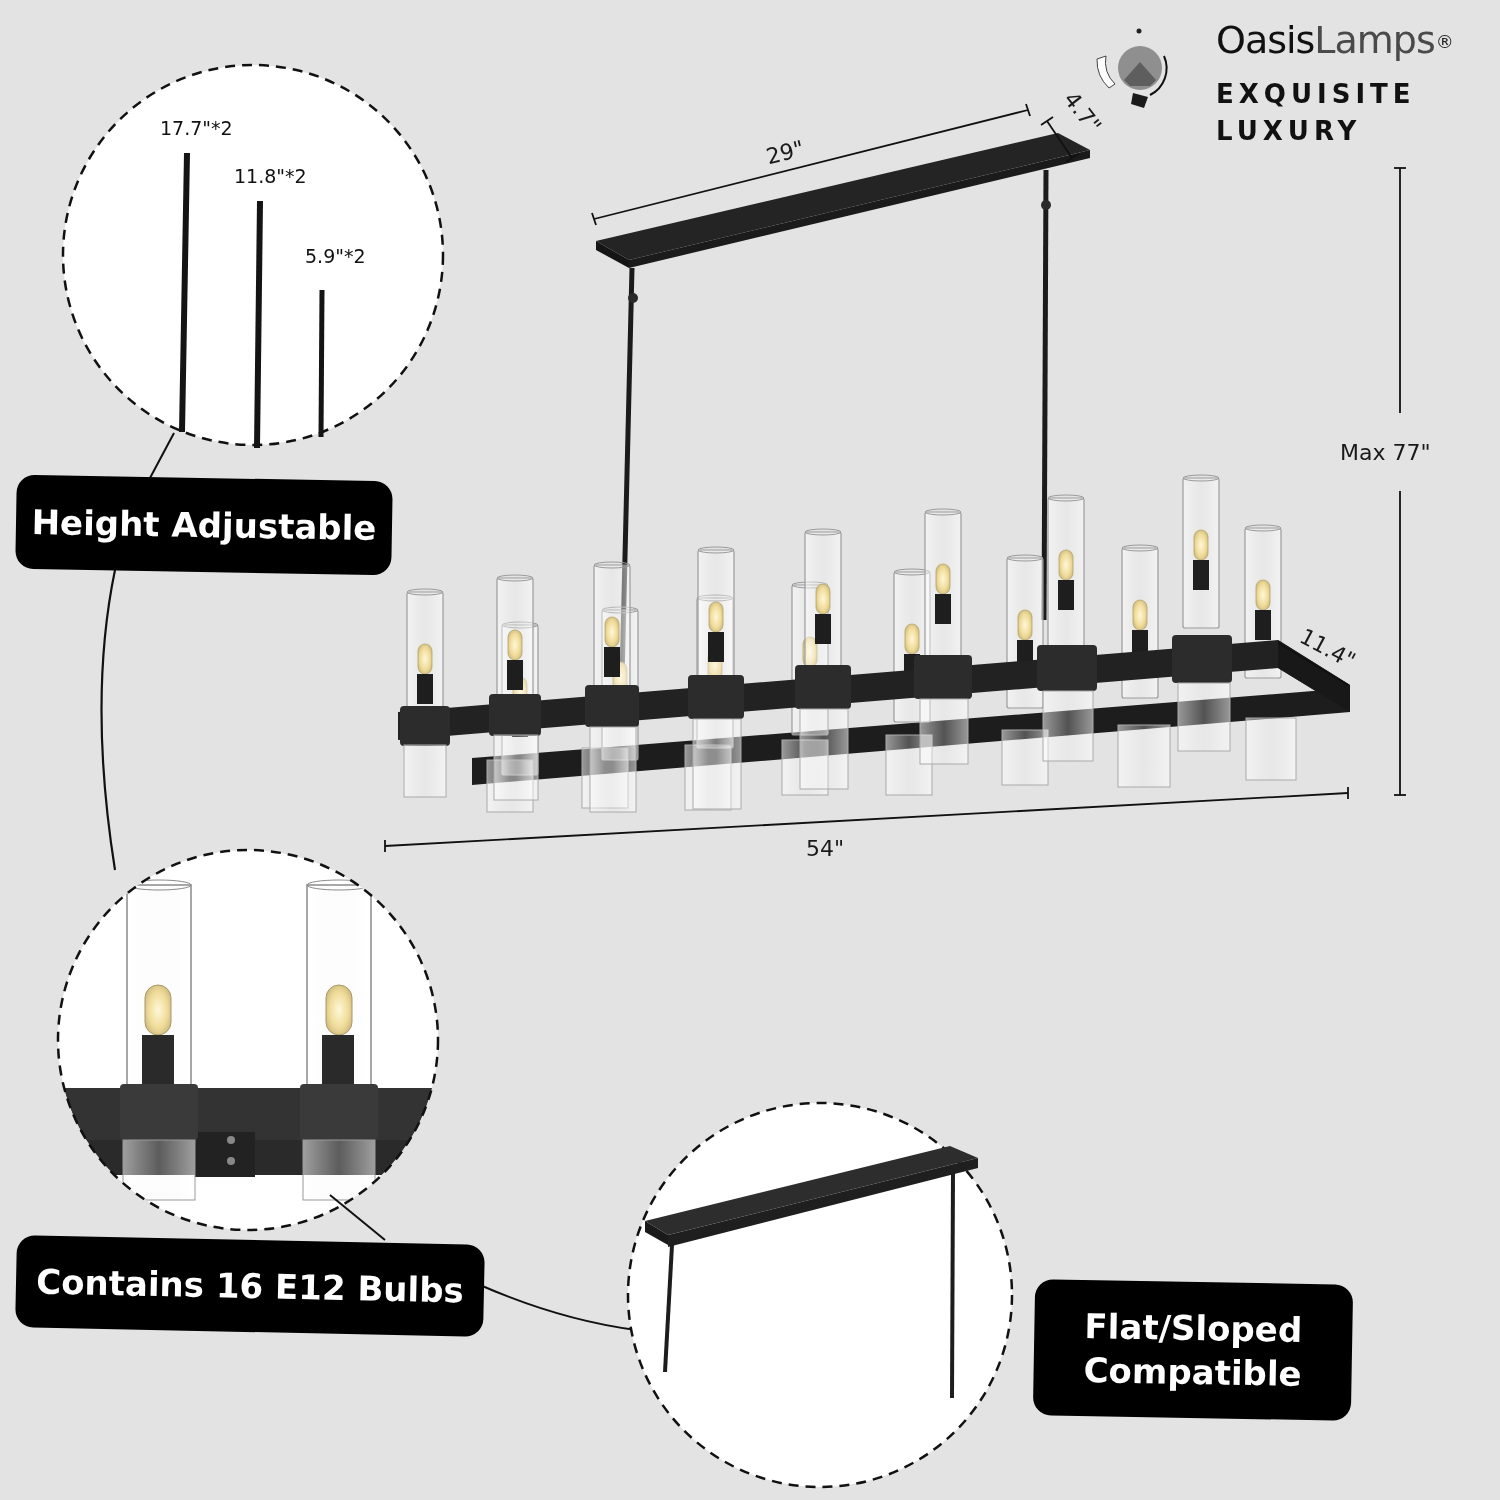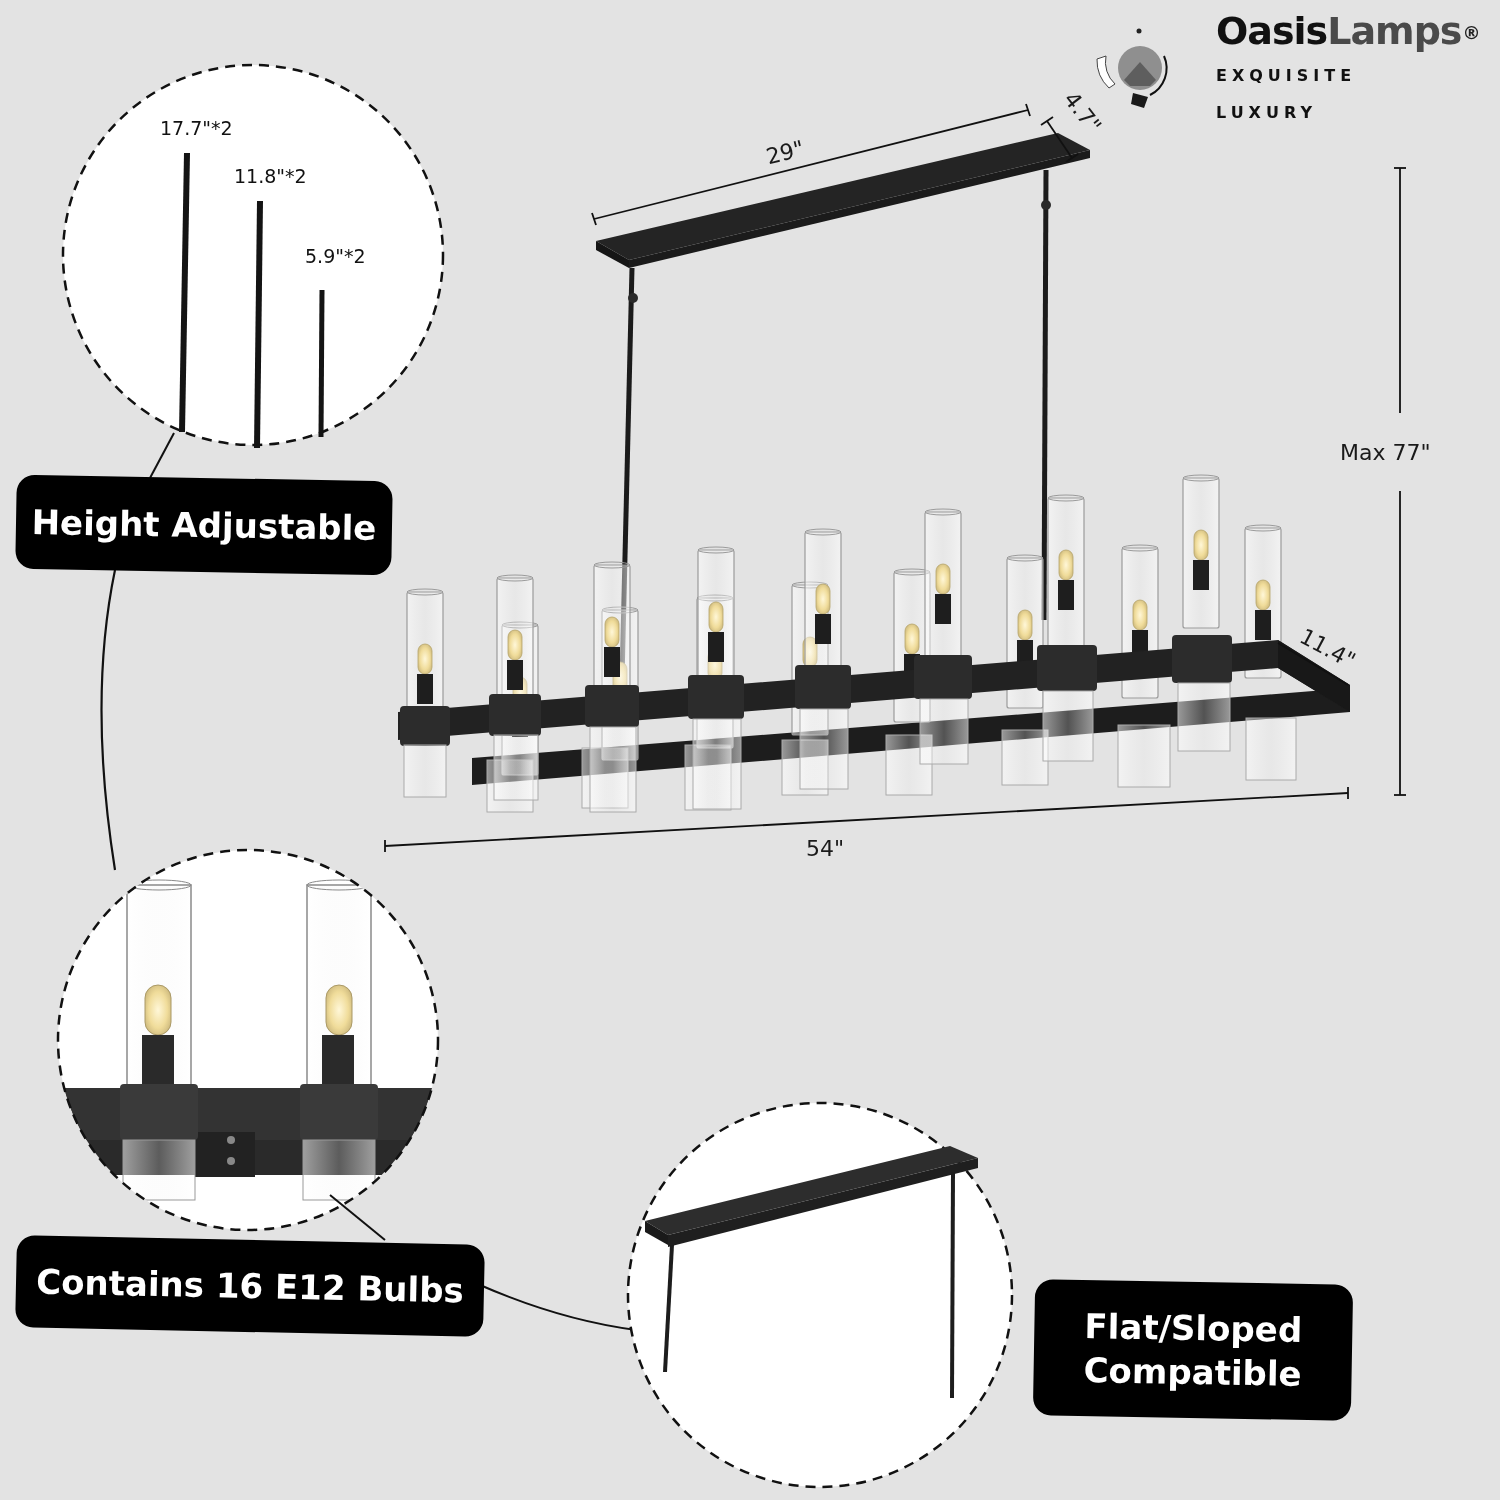--- a/index.html
+++ b/index.html
@@ -3,25 +3,25 @@
 <meta charset="utf-8">
 <style>
   html, body { margin: 0; padding: 0; }
   body {
     width: 1500px; height: 1500px; position: relative; overflow: hidden;
     background: #e3e3e3;
     font-family: "DejaVu Sans", sans-serif;
   }
   svg.scene { position: absolute; left: 0; top: 0; }
   .brand { position: absolute; left: 1216px; top: 8px; }
-  .brand-name { font-family: "DejaVu Sans", sans-serif; font-weight: 700; font-size: 38px; letter-spacing: -1px; line-height: 46px; white-space: nowrap; text-align: right; }
+  .brand-name { font-family: "DejaVu Sans", sans-serif; font-weight: 400; font-size: 38px; letter-spacing: -1px; line-height: 64px; white-space: nowrap; text-align: right; }
   .brand-name .b1 { color: #111; }
   .brand-name .b2 { color: #4a4a4a; }
   .brand-name sup { font-size: 18px; color: #222; vertical-align: top; position: relative; top: 2px; margin-left: 1px; }
-  .brand-tag { font-family: "DejaVu Sans", sans-serif; font-weight: 700; font-size: 16px; letter-spacing: 5px; line-height: 24px; color: #111; margin-top: 10px; }
+  .brand-tag { font-family: "DejaVu Sans", sans-serif; font-weight: 700; font-size: 26px; letter-spacing: 5px; line-height: 24px; color: #111; margin-top: 10px; }
   .dim { position: absolute; font-family: "DejaVu Sans", sans-serif; font-size: 22px; color: #1a1a1a; white-space: nowrap; }
   .rod-label { position: absolute; font-family: "DejaVu Sans", sans-serif; font-size: 19px; color: #111; white-space: nowrap; }
   .pill {
     position: absolute; background: #000; color: #fff; border-radius: 18px;
     font-family: "DejaVu Sans", sans-serif; font-weight: 700;
     display: flex; align-items: center; justify-content: center; text-align: center;
   }
   .pill span { display: block; }
 </style>
 </head>

